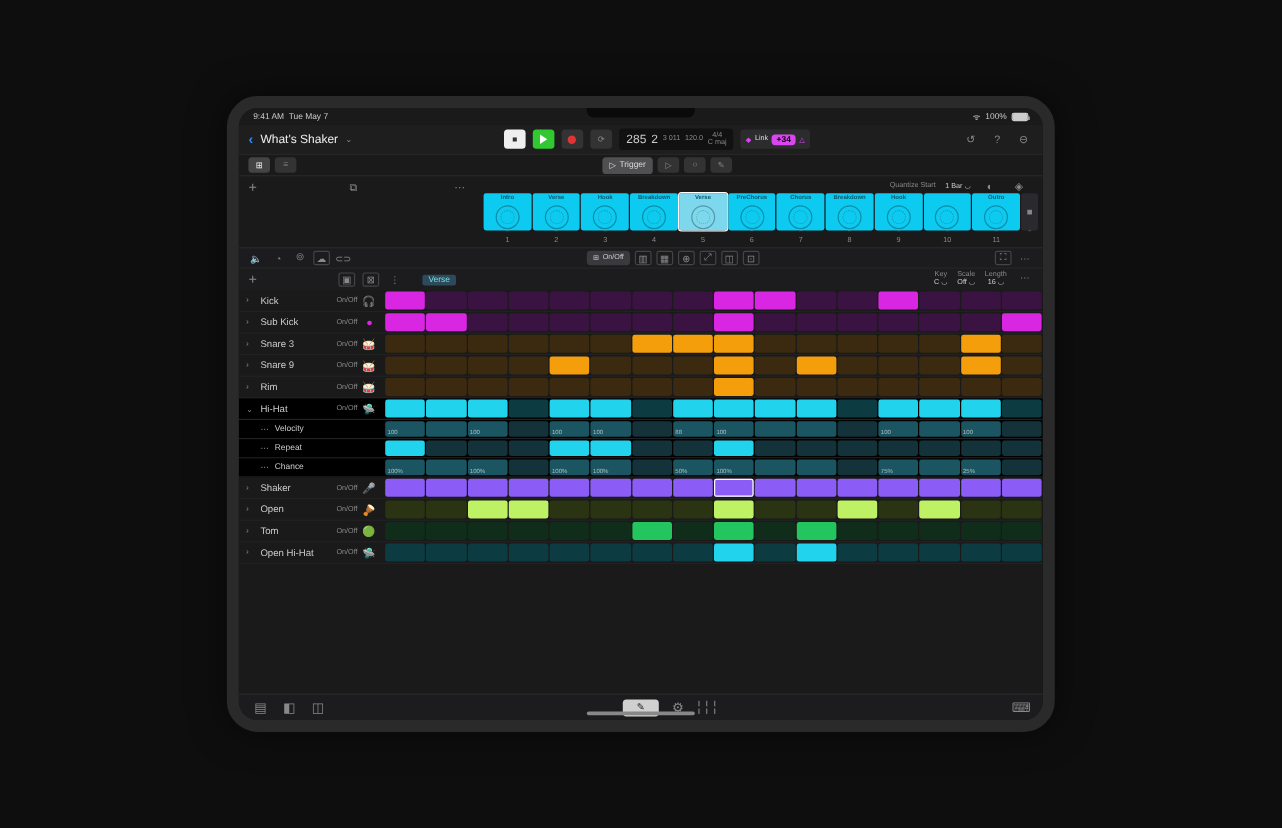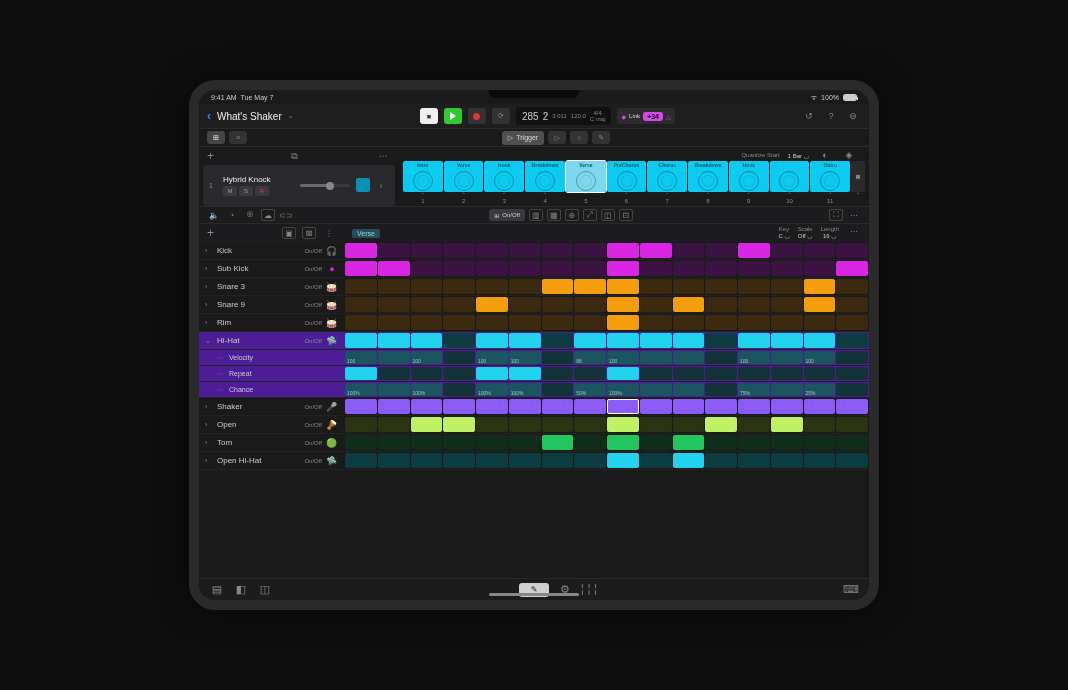--- a/index.html
+++ b/index.html
@@ -76,22 +76,22 @@
 .seq{flex:1;display:flex;flex-direction:column;overflow:hidden;background:#1a1a1a}
 .seq-hdr{height:18px;display:flex;align-items:center;background:#1c1c1e}
 .seq-hdr-left{width:145px;display:flex;align-items:center;padding:0 8px;gap:6px}
 .seq-hdr-right{flex:1;display:flex;align-items:center;padding:0 8px}
 .seq-tag{background:#2d4a5c;color:#7dd;border-radius:2px;padding:1px 5px;font-size:7px}
 .seq-params{margin-left:auto;display:flex;gap:8px;font-size:6px;color:#888}
 .seq-param{display:flex;flex-direction:column;align-items:center;line-height:1.2}
 .seq-param-val{color:#ccc}
 .seq-rows{flex:1;overflow:auto}
 .seq-row{height:18px;display:flex;border-bottom:1px solid #222}
-.seq-row.selected{background:#4c1d95}
-.seq-row-hd{width:145px;display:flex;align-items:center;padding:0 6px;gap:4px}
+.seq-row.selected{background:#000000}
+.seq-row-hd{width:121px;display:flex;align-items:center;padding:0 6px;gap:4px}
 .disclose{width:8px;color:#888;font-size:7px;cursor:pointer}
 .rowname{flex:1;font-size:8px;color:#ccc}
 .rowtoggle{font-size:6px;color:#888;cursor:pointer}
 .rowicn{width:12px;height:12px;display:flex;align-items:center;justify-content:center;font-size:9px}
 .seq-row-steps{flex:1;display:flex;gap:1px;padding:1px}
 .step{flex:1;border-radius:2px;cursor:pointer;position:relative}
 .step.off{background:rgba(100,100,110,.12)}
 .step.sel{outline:1px solid #fff;outline-offset:-1px}
 .steptxt{position:absolute;bottom:0;left:2px;font-size:5px;color:rgba(255,255,255,.6)}
 
@@ -164,36 +164,20 @@
       <div class="vbtn">✎</div>
       <div class="tbspacer"></div>
     </div>
 
     <div class="trackarea">
       <div class="trackhdr-left">
         <div class="th-toprow">
           <span class="plus">+</span>
           <span class="icnbtn">⧉</span>
           <span class="icnbtn">⋯</span>
-        </div>
-        <div class="th-track">
-          <span class="trknum">1</span>
-          <div class="trkinfo">
-            <span class="trkname">Hybrid Knock</span>
-            <div class="trkbtns">
-              <div class="msbtn">M</div>
-              <div class="msbtn">S</div>
-              <div class="msbtn" style="color:#e03333">R</div>
-            </div>
-          </div>
-          <div class="fader"></div>
-          <div class="trk-icons">
-            <div class="cell-icon"></div>
-            <span class="icnbtn">›</span>
-          </div>
         </div>
       </div>
       <div class="scenes">
         <div class="scn-meta">
           <span>Quantize Start</span>
           <span style="color:#ccc">1 Bar ◡</span>
           <span class="icnbtn">◐</span>
           <span class="icnbtn">◈</span>
         </div>
         <div class="scn-row" id="scenerow">

